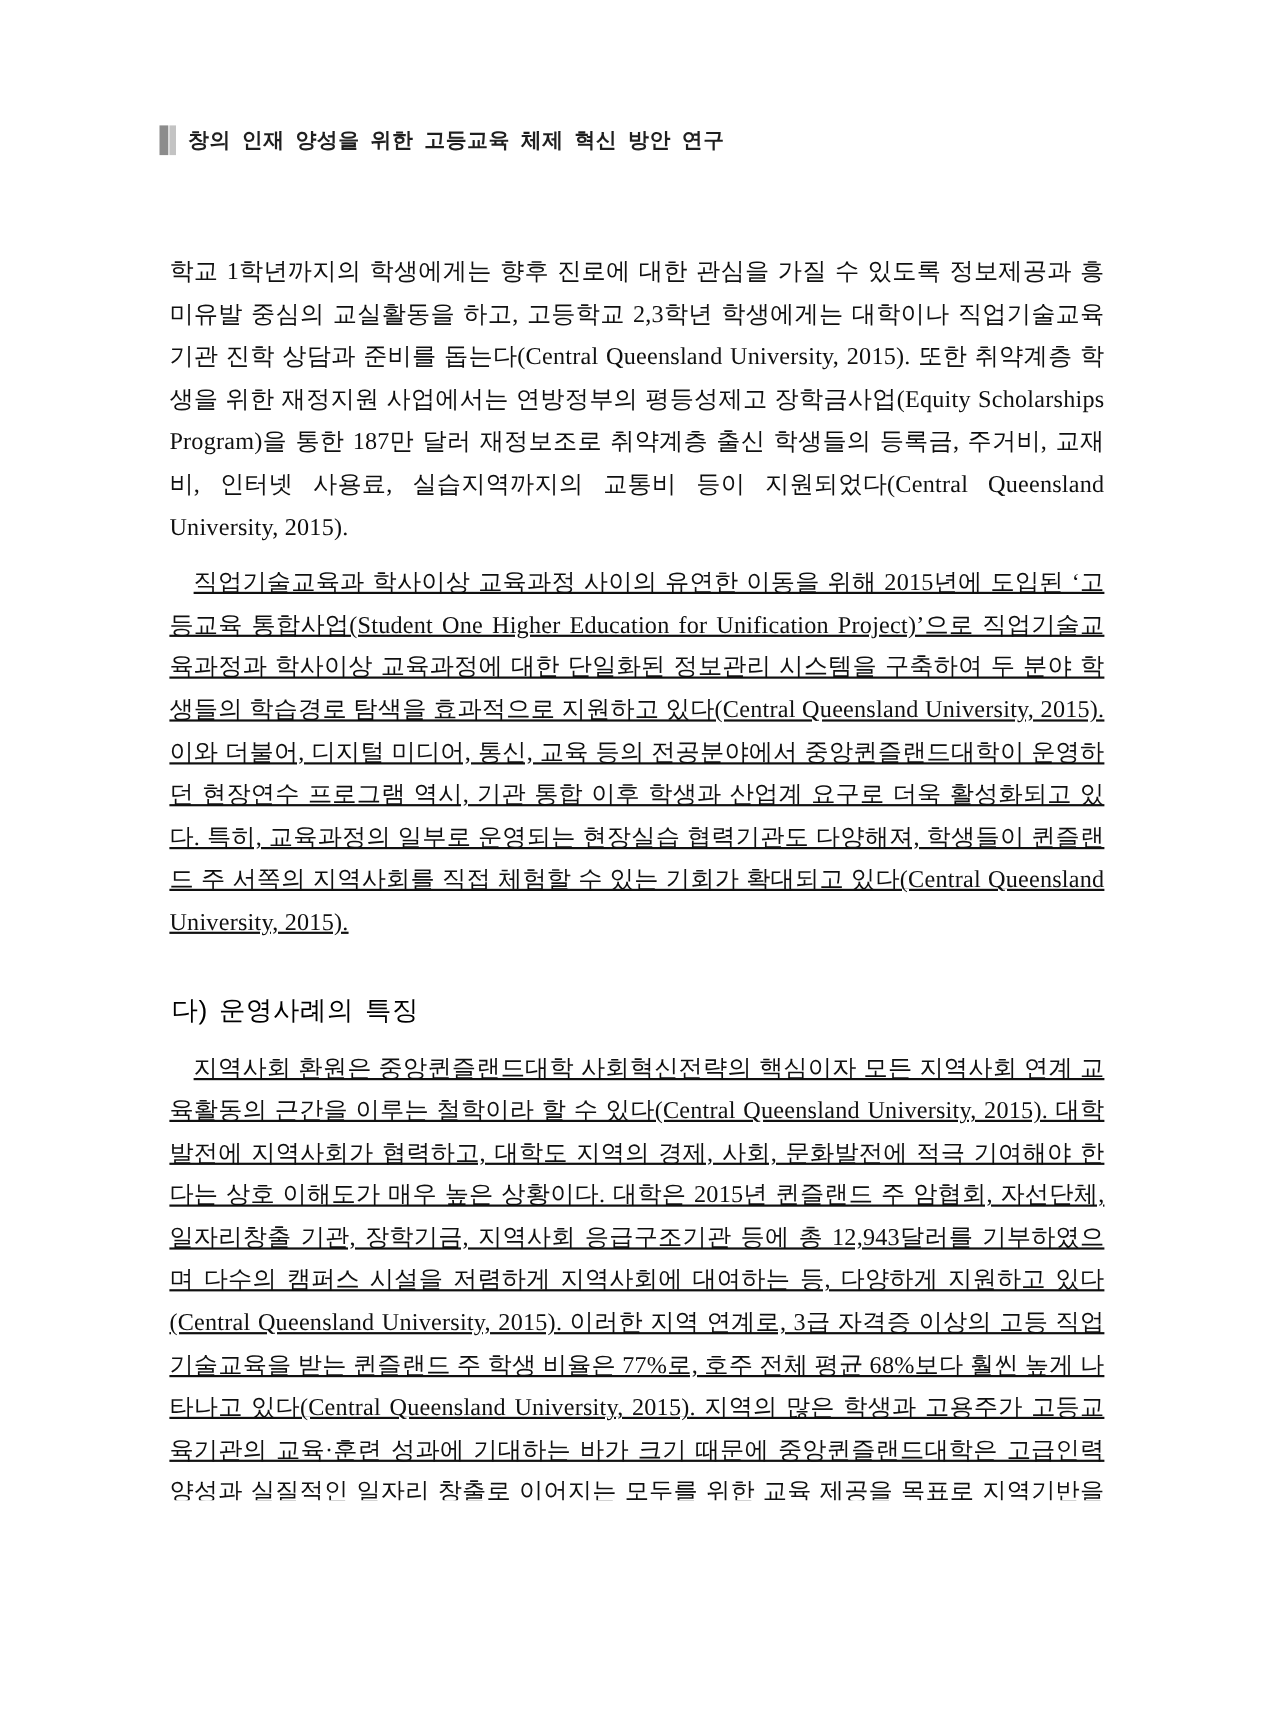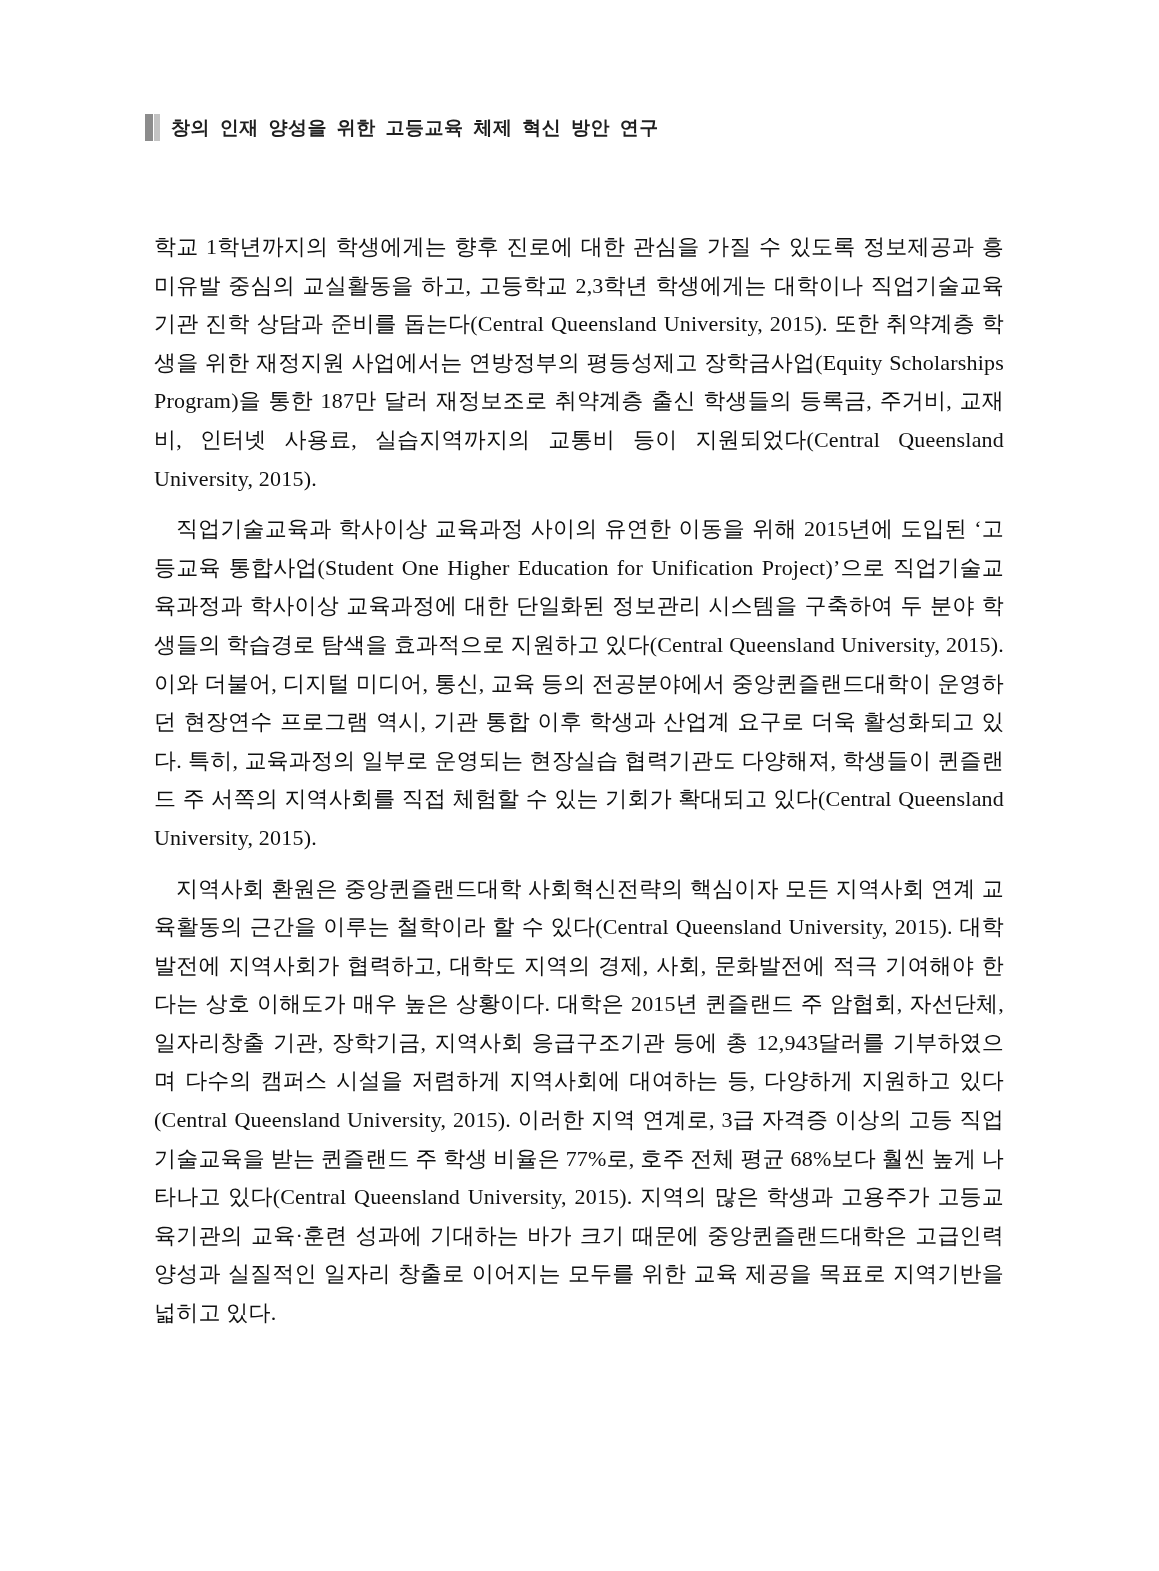--- a/index.html
+++ b/index.html
@@ -59,20 +59,21 @@
     font-size: 22px;
     line-height: 38.6px;
     text-align: justify;
     letter-spacing: 0.2px;
   }
   .content p {
     margin: 12px;
   }
   .content p.indent {
     text-indent: 22px;
+    text-decoration: underline;
   }
 
   
   .section-heading {
     font-family: "Liberation Sans", "DejaVu Sans", sans-serif;
     font-size: 24px;
     font-weight: 500;
     letter-spacing: 0.5px;
     word-spacing: 3px;
     color: #000000;
@@ -102,18 +103,19 @@
     <span class="header-bars">
       <span class="bar-dark" style="background-color: rgb(140, 140, 140);"></span>
       <span class="bar-light" style="background-color: rgb(195, 195, 195);"></span>
     </span>
     <span class="title">창의 인재 양성을 위한 고등교육 체제 혁신 방안 연구</span>
   </div>
 
   <div class="content">
     <p>학교 1학년까지의 학생에게는 향후 진로에 대한 관심을 가질 수 있도록 정보제공과 흥미유발 중심의 교실활동을 하고, 고등학교 2,3학년 학생에게는 대학이나 직업기술교육기관 진학 상담과 준비를 돕는다(Central Queensland University, 2015). 또한 취약계층 학생을 위한 재정지원 사업에서는 연방정부의 평등성제고 장학금사업(Equity Scholarships Program)을 통한 187만 달러 재정보조로 취약계층 출신 학생들의 등록금, 주거비, 교재비, 인터넷 사용료, 실습지역까지의 교통비 등이 지원되었다(Central Queensland University, 2015).</p>
     <p class="indent">직업기술교육과 학사이상 교육과정 사이의 유연한 이동을 위해 2015년에 도입된 ‘고등교육 통합사업(Student One Higher Education for Unification Project)’으로 직업기술교육과정과 학사이상 교육과정에 대한 단일화된 정보관리 시스템을 구축하여 두 분야 학생들의 학습경로 탐색을 효과적으로 지원하고 있다(Central Queensland University, 2015). 이와 더불어, 디지털 미디어, 통신, 교육 등의 전공분야에서 중앙퀸즐랜드대학이 운영하던 현장연수 프로그램 역시, 기관 통합 이후 학생과 산업계 요구로 더욱 활성화되고 있다. 특히, 교육과정의 일부로 운영되는 현장실습 협력기관도 다양해져, 학생들이 퀸즐랜드 주 서쪽의 지역사회를 직접 체험할 수 있는 기회가 확대되고 있다(Central Queensland University, 2015).</p>
+    <h3 class="section-heading">다) 운영사례의 특징</h3>
     <p class="indent">지역사회 환원은 중앙퀸즐랜드대학 사회혁신전략의 핵심이자 모든 지역사회 연계 교육활동의 근간을 이루는 철학이라 할 수 있다(Central Queensland University, 2015). 대학 발전에 지역사회가 협력하고, 대학도 지역의 경제, 사회, 문화발전에 적극 기여해야 한다는 상호 이해도가 매우 높은 상황이다. 대학은 2015년 퀸즐랜드 주 암협회, 자선단체, 일자리창출 기관, 장학기금, 지역사회 응급구조기관 등에 총 12,943달러를 기부하였으며 다수의 캠퍼스 시설을 저렴하게 지역사회에 대여하는 등, 다양하게 지원하고 있다(Central Queensland University, 2015). 이러한 지역 연계로, 3급 자격증 이상의 고등 직업기술교육을 받는 퀸즐랜드 주 학생 비율은 77%로, 호주 전체 평균 68%보다 훨씬 높게 나타나고 있다(Central Queensland University, 2015). 지역의 많은 학생과 고용주가 고등교육기관의 교육·훈련 성과에 기대하는 바가 크기 때문에 중앙퀸즐랜드대학은 고급인력 양성과 실질적인 일자리 창출로 이어지는 모두를 위한 교육 제공을 목표로 지역기반을 넓히고 있다.</p>
   </div>
 
   <div class="page-number">134</div>
 
 </div>
 
 </body></html>

